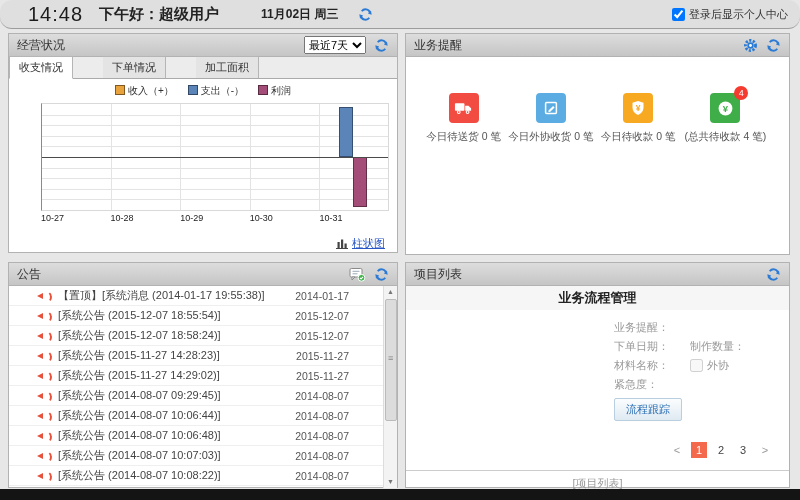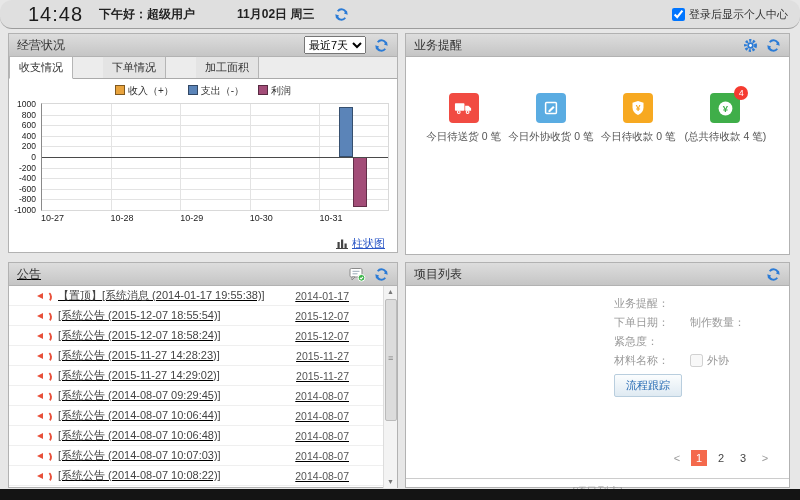--- a/index.html
+++ b/index.html
@@ -3,21 +3,21 @@
 <meta charset="utf-8">
 <style>
   html,body{margin:0;padding:0;}
   body{font-family:"Liberation Sans","DejaVu Sans",sans-serif;background:#e7e7e7;}
   .screen{position:relative;width:800px;height:500px;background:#e7e7e7;overflow:hidden;}
 
   
   .topbar{position:absolute;left:0;top:0;width:800px;height:29px;background:#dfdfdf;
     border-bottom:1px solid #9c9c9c;display:flex;align-items:center;box-sizing:border-box;border-radius:12px;}
   .tb-time{font-size:20px;color:#1c1c1c;margin-left:28px;letter-spacing:1px;}
-  .tb-greet{font-size:12px;font-weight:bold;color:#222;margin-left:16px;}
+  .tb-greet{font-size:15px;font-weight:bold;color:#222;margin-left:16px;}
   .tb-date{font-size:12px;font-weight:bold;color:#222;margin-left:42px;}
   .tb-ref{margin-left:20px;display:flex;align-items:center;cursor:pointer;}
   .tb-right{margin-left:auto;margin-right:12px;display:flex;align-items:center;font-size:11px;color:#333;}
   .tb-right input{margin-right:4px;}
 
   
   .panel{position:absolute;background:#fff;border:1px solid #b2b2b2;box-sizing:border-box;}
   .phead{height:22px;background:linear-gradient(#dddddd,#c5c5c5);border-bottom:1px solid #b2b2b2;
     display:flex;align-items:center;padding:0 8px;font-size:12px;color:#333;}
   .phead .sp{flex:1;}
@@ -49,21 +49,21 @@
   
   #p2{left:405px;top:33px;width:385px;height:222px;}
   .tiles{display:flex;margin:36px 20px 0 14px;}
   .tile-box{flex:1;display:flex;flex-direction:column;align-items:center;}
   .tile{position:relative;width:30px;height:30px;border-radius:4px;display:flex;align-items:center;justify-content:center;cursor:pointer;}
   .tile-label{font-size:10.5px;color:#555;margin-top:7px;white-space:nowrap;}
   .badge{position:absolute;top:-7px;right:-8px;min-width:14px;height:14px;border-radius:8px;background:#f53b30;
     color:#fff;font-size:9px;line-height:14px;text-align:center;padding:0 2px;box-sizing:border-box;}
 
   
-  #p3{left:8px;top:262px;width:390px;height:226px;text-decoration:underline;}
+  #p3{left:8px;top:262px;width:390px;height:226px;}
   .alist{position:relative;height:202px;overflow:hidden;}
   .arow{display:flex;align-items:center;height:19px;border-bottom:1px solid #efefef;padding-left:27px;cursor:pointer;}
   .spk{position:relative;width:15px;height:12px;margin-right:7px;flex:0 0 15px;}
   .spk::before{content:"";position:absolute;left:1px;top:3px;border-top:3px solid transparent;
     border-bottom:3px solid transparent;border-right:6px solid #e8503a;}
   .spk::after{content:"";position:absolute;left:4px;top:1px;width:8px;height:8px;border:2px solid #e8503a;
     border-left-color:transparent;border-top-color:transparent;border-bottom-color:transparent;border-radius:50%;transform:rotate(-4deg);}
   .atitle{font-size:11px;color:#444;flex:1;white-space:nowrap;overflow:hidden;}
   .adate{font-size:10.5px;color:#555;margin-right:48px;}
   .sbar{position:absolute;right:0;top:0;bottom:0;width:13px;background:#f3f3f3;border-left:1px solid #ddd;}
@@ -137,33 +137,20 @@
       <span class="tab">下单情况</span>
       <span class="tab">加工面积</span>
     </div>
     <div class="legend">
       <span><span class="sw" style="background-color: rgb(232, 163, 61);"></span><span>收入（+）</span></span>
       <span><span class="sw" style="background-color: rgb(91, 132, 184);"></span><span>支出（-）</span></span>
       <span><span class="sw" style="background-color: rgb(163, 77, 120);"></span><span>利润</span></span>
     </div>
     <div class="chart-wrap">
       <div class="plot">
-        <div class="yaxis">
-            <div class="ytick" style="top: 0%;">1000</div>
-            <div class="ytick" style="top: 10%;">800</div>
-            <div class="ytick" style="top: 20%;">600</div>
-            <div class="ytick" style="top: 30%;">400</div>
-            <div class="ytick" style="top: 40%;">200</div>
-            <div class="ytick" style="top: 50%;">0</div>
-            <div class="ytick" style="top: 60%;">-200</div>
-            <div class="ytick" style="top: 70%;">-400</div>
-            <div class="ytick" style="top: 80%;">-600</div>
-            <div class="ytick" style="top: 90%;">-800</div>
-            <div class="ytick" style="top: 100%;">-1000</div>
-          </div>
       <div class="hgrid" style="top: 10%;"></div>
           <div class="hgrid" style="top: 20%;"></div>
           <div class="hgrid" style="top: 30%;"></div>
           <div class="hgrid" style="top: 40%;"></div>
           <div class="hgrid zero" style="top: 50%;"></div>
           <div class="hgrid" style="top: 60%;"></div>
           <div class="hgrid" style="top: 70%;"></div>
           <div class="hgrid" style="top: 80%;"></div>
           <div class="hgrid" style="top: 90%;"></div>
           <div class="vgrid" style="left: 20%;"></div>
@@ -345,39 +332,40 @@
       <span class="icon-btn">
         <svg width="15" height="15" viewBox="0 0 16 16">
             <path d="M4 4.5A5 5 0 0 1 12.8 6" fill="none" stroke="#2b7bd6" stroke-width="2.1"></path>
             <polygon points="13.8,3.6 14.6,8.3 10.6,7" fill="#2b7bd6"></polygon>
             <path d="M12 11.5A5 5 0 0 1 3.2 10" fill="none" stroke="#2b7bd6" stroke-width="2.1"></path>
             <polygon points="2.2,12.4 1.4,7.7 5.4,9" fill="#2b7bd6"></polygon>
           </svg>
       </span>
     </div>
     <div class="pj-body">
+      <div class="pj-title">业务流程管理</div>
       <div class="pj-form">
         <div class="pj-row">
             <span class="pj-c1">业务提醒：</span>
             <span class="pj-c2"></span>
           </div>
         <div class="pj-row">
             <span class="pj-c1">下单日期：</span>
             <span class="pj-c2">制作数量：</span>
           </div>
         <div class="pj-row">
-            <span class="pj-c1">紧急度：</span>
-            <span class="pj-c2"></span>
-          </div>
-        <div class="pj-row">
             <span class="pj-c1">材料名称：</span>
             <span class="pj-c2">
               <input type="checkbox" disabled="" style="">
               <span>外协</span>
             </span>
+          </div>
+        <div class="pj-row">
+            <span class="pj-c1">紧急度：</span>
+            <span class="pj-c2"></span>
           </div>
       </div>
       <button class="flow-btn">流程跟踪</button>
       <div class="pager">
         <span class="pg arrow">&lt;</span>
         <span class="pg active">1</span>
         <span class="pg">2</span>
         <span class="pg">3</span>
         <span class="pg arrow">&gt;</span>
       </div>

